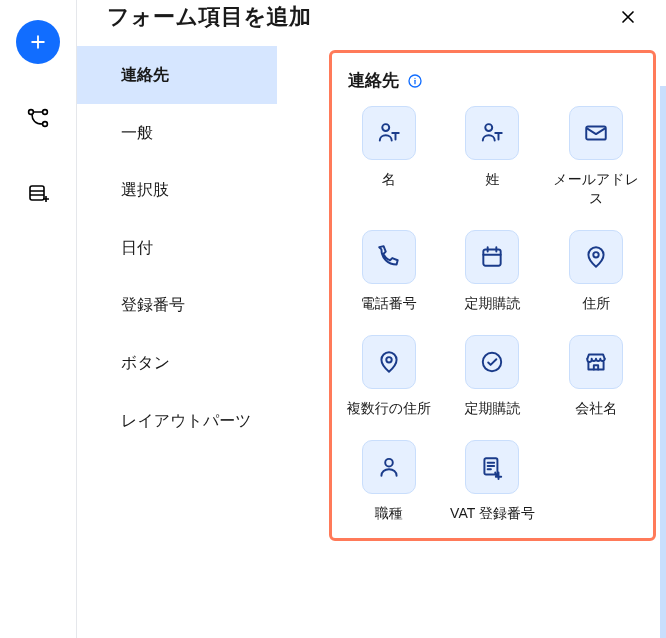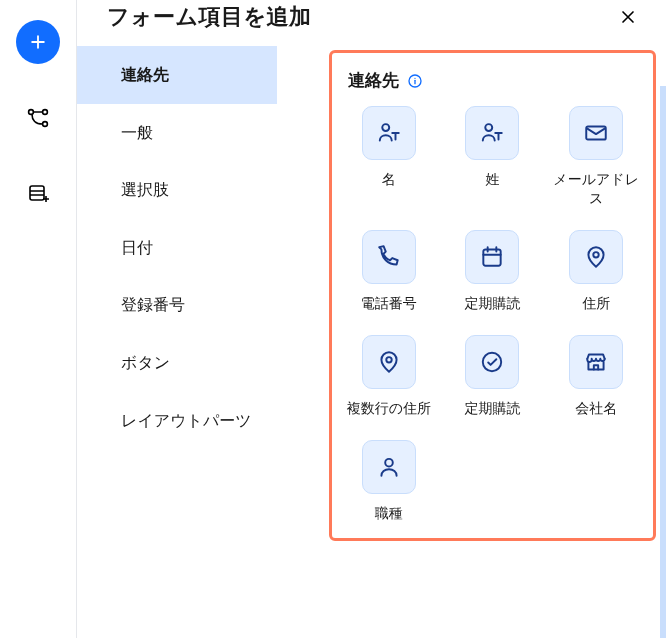--- a/index.html
+++ b/index.html
@@ -316,20 +316,30 @@
               </div>
               <div class="item">
                 <div class="tile">
                   <svg width="26" height="26" viewBox="0 0 24 24" fill="none" stroke="#1a3b8a" stroke-width="1.8" stroke-linecap="round" stroke-linejoin="round">
                     <circle cx="12" cy="8" r="3.5"></circle>
                     <path d="M5 20c0-3.5 3-6 7-6s7 2.5 7 6"></path>
                   </svg>
                 </div>
                 <div class="item-label">職種</div>
               </div>
+              <div class="item">
+                <div class="tile">
+                  <svg width="26" height="26" viewBox="0 0 24 24" fill="none" stroke="#1a3b8a" stroke-width="1.8" stroke-linecap="round" stroke-linejoin="round">
+                    <rect x="5" y="4" width="12" height="15" rx="1.5"></rect>
+                    <path d="M8 8h6M8 11h6M8 14h3"></path>
+                    <path d="M15 17c0 2 1 3 3 3M18 17v6M15.5 21h5"></path>
+                  </svg>
+                </div>
+                <div class="item-label">VAT 登録番号</div>
+              </div>
             </div>
         </div>
       </div>
     </div>
 
     <div class="right-rail"></div>
   </div>
 </div>
 
 </body></html>

